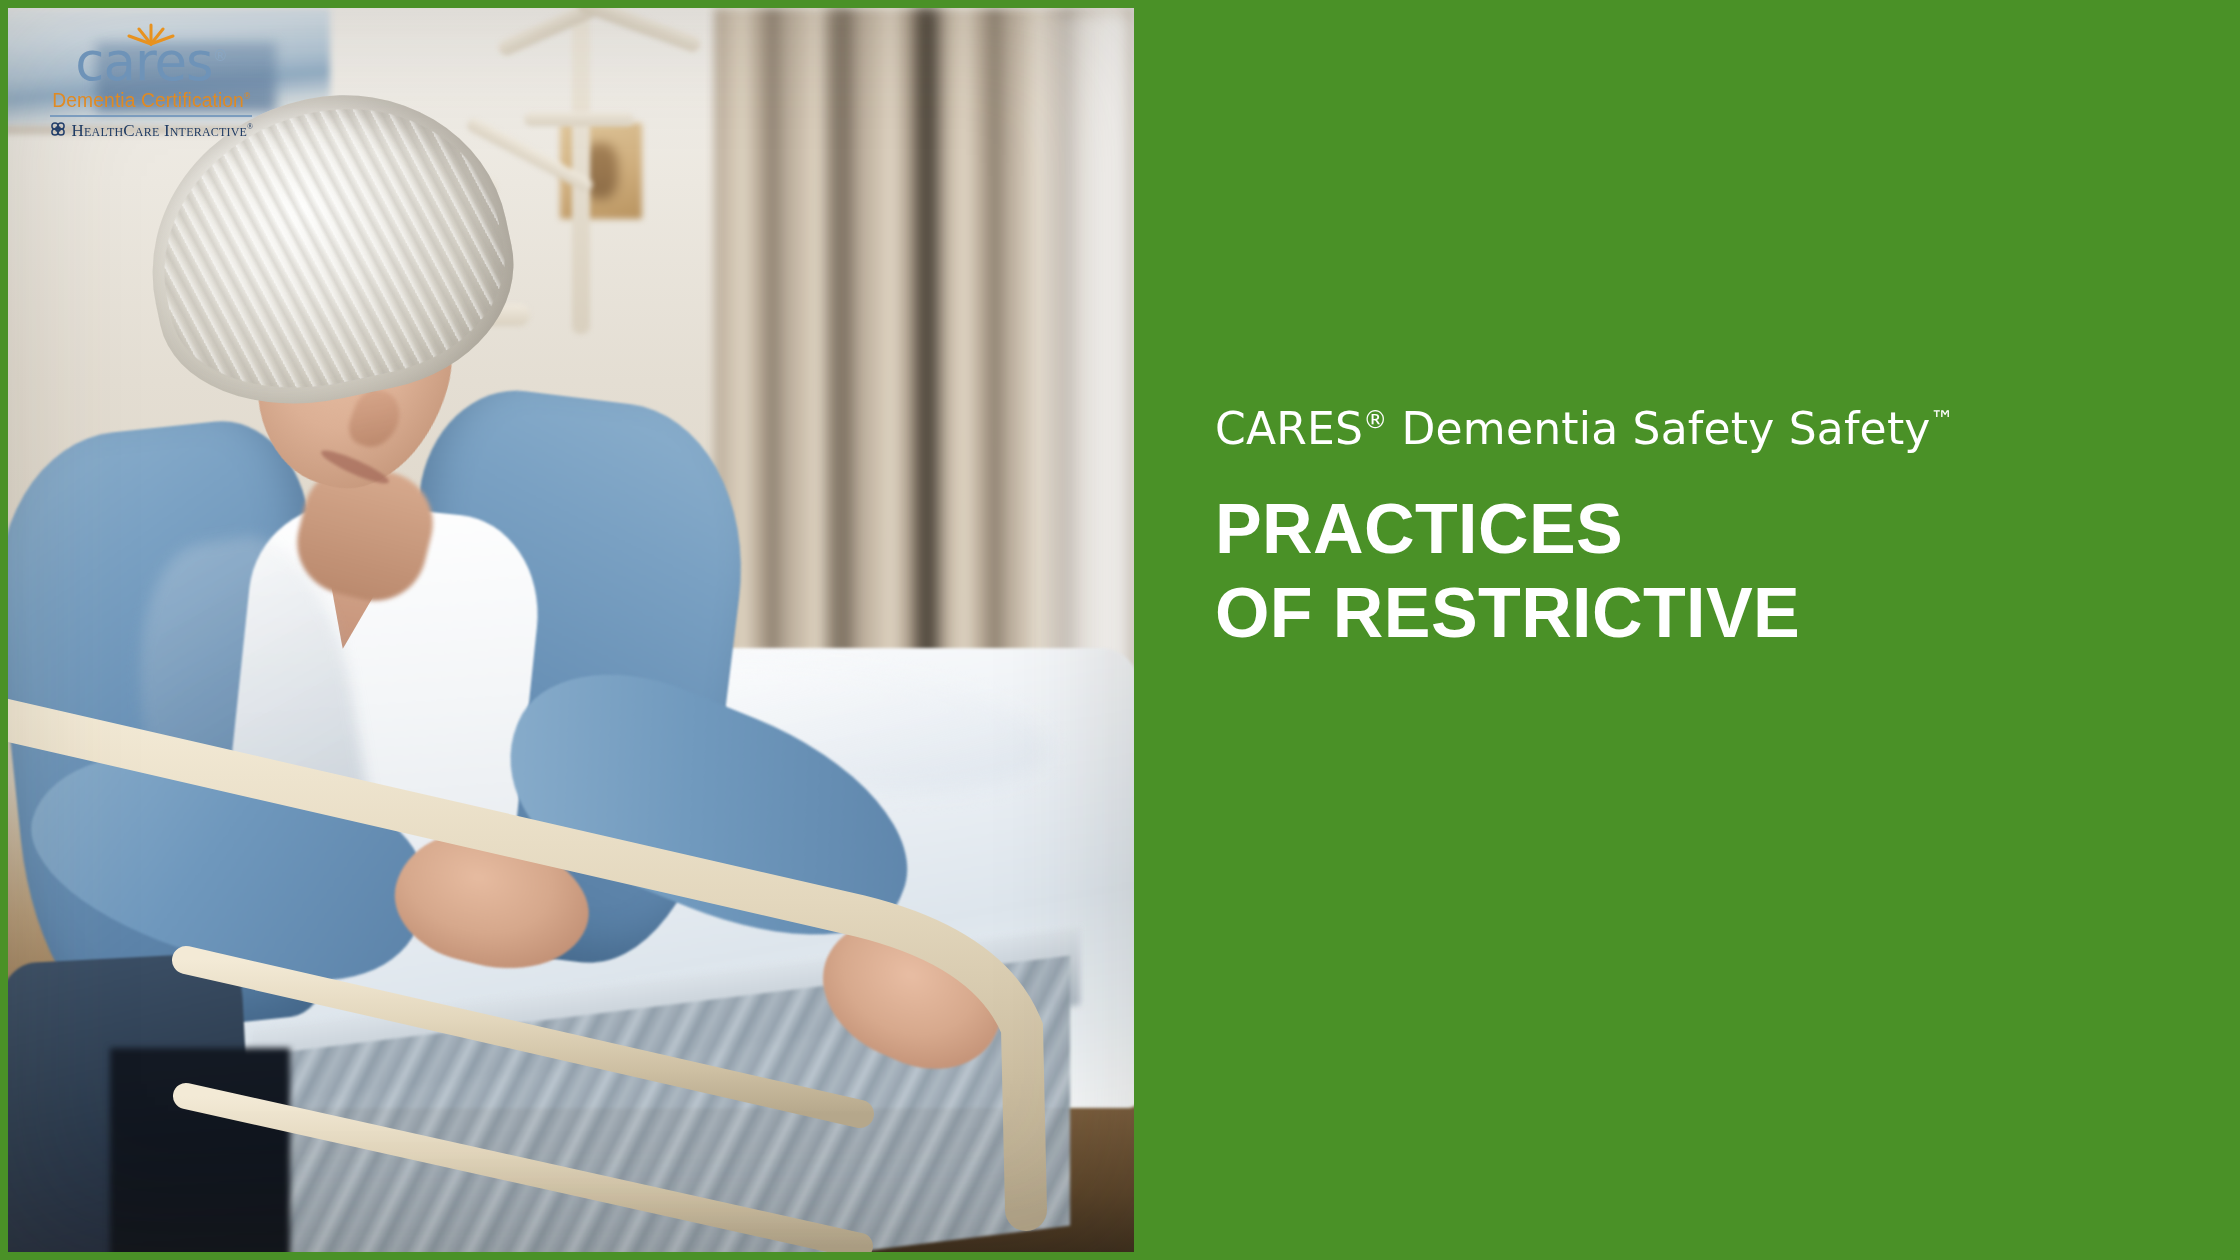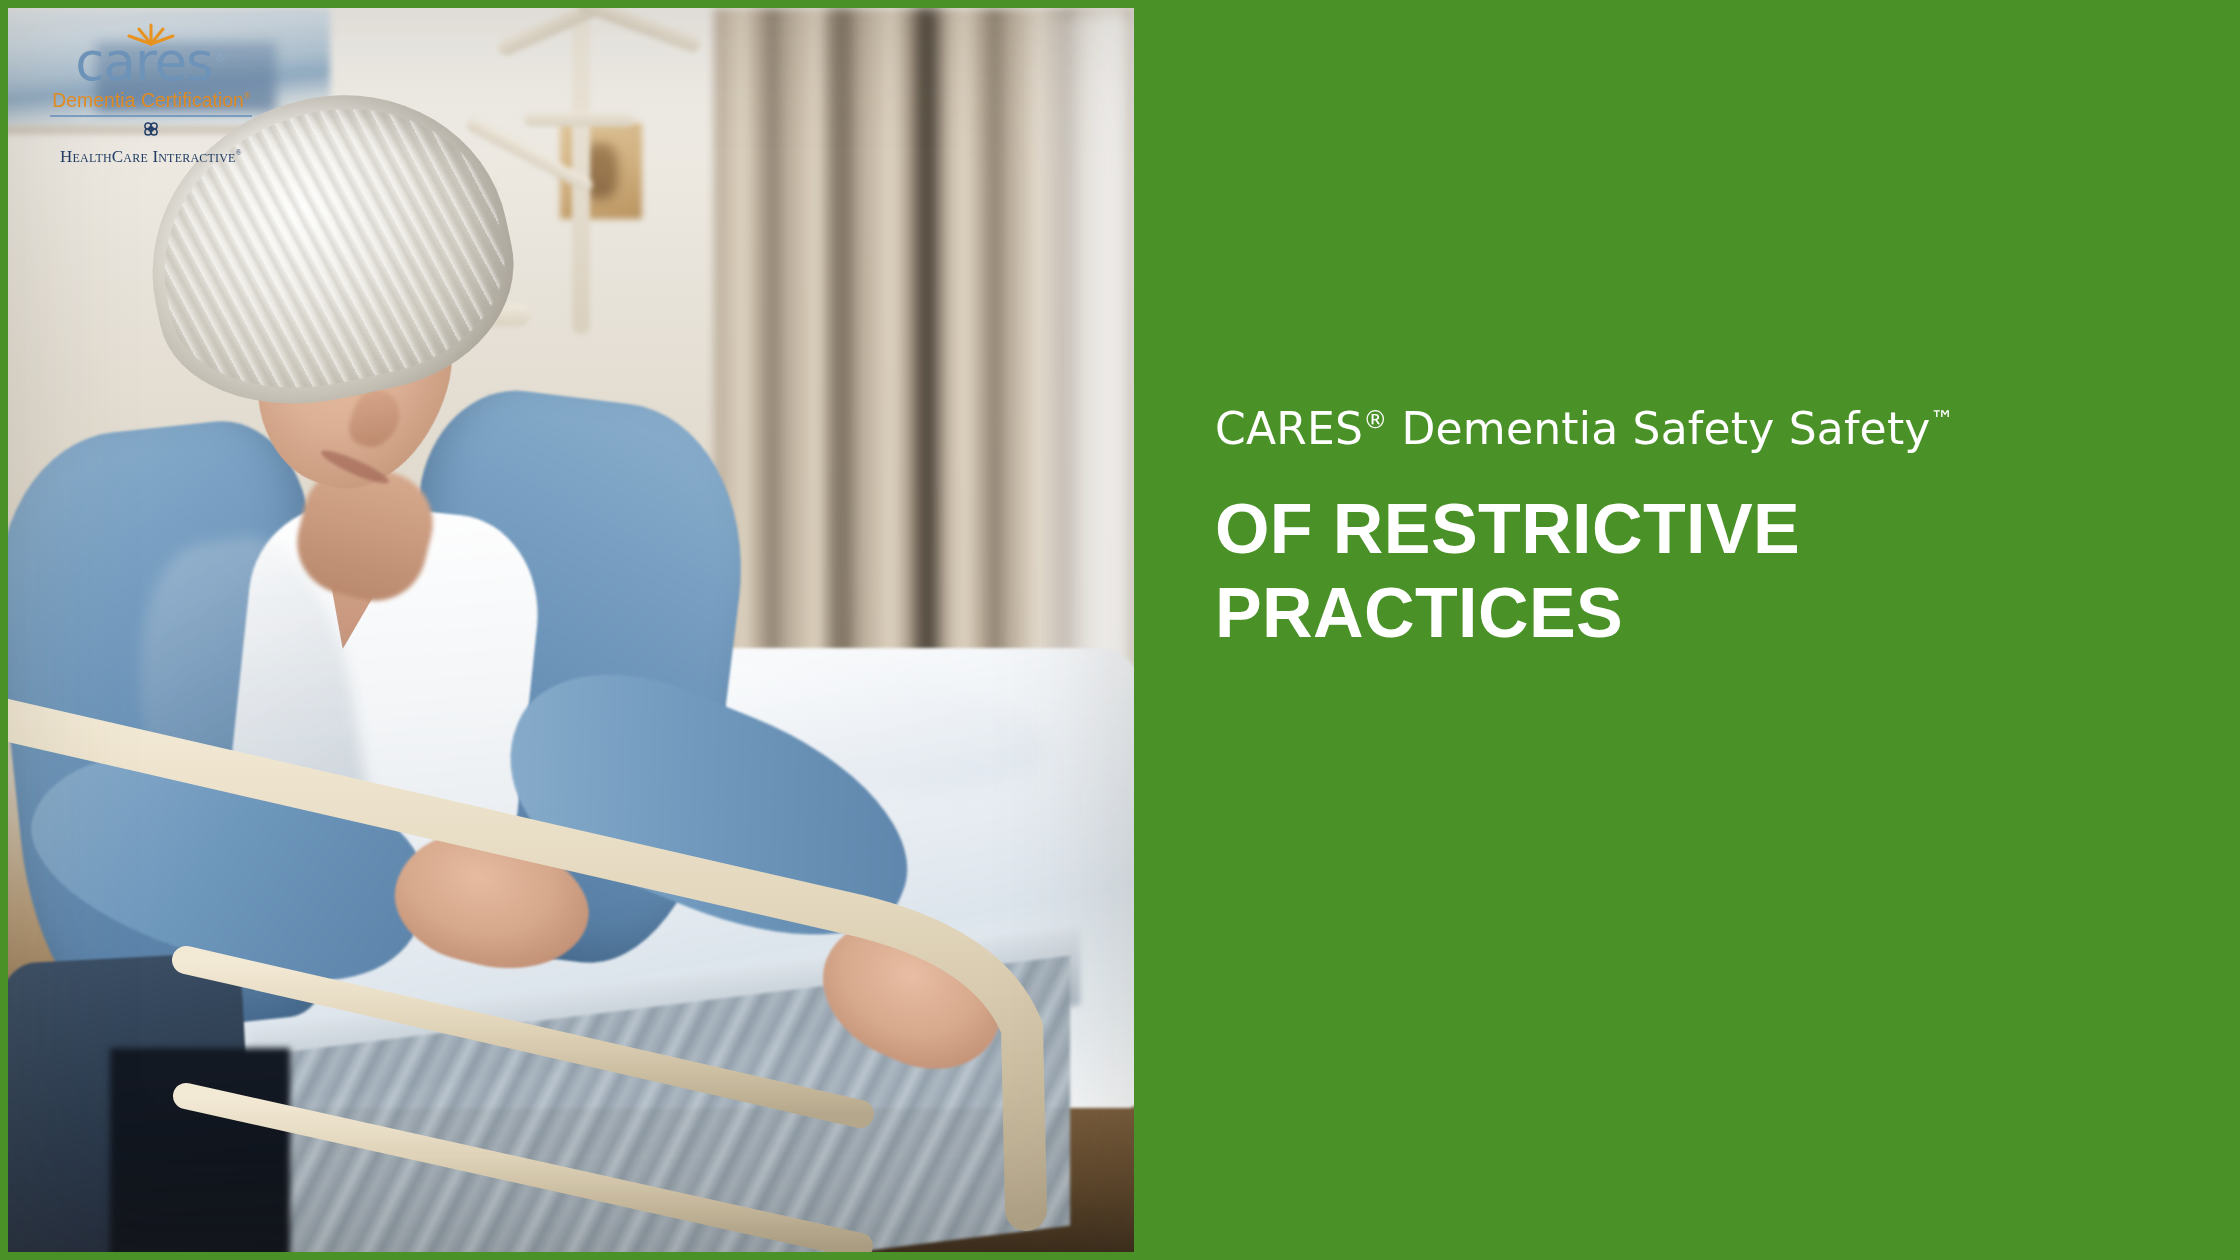--- a/index.html
+++ b/index.html
@@ -523,21 +523,20 @@
     height: 2px;
     background: #7b9cbe;
     margin: 3px 4px 3px 4px;
   }
   .logo-hci {
     display: flex;
     align-items: center;
     justify-content: center;
     gap: 5px;
     white-space: nowrap;
-    flex-direction: column;
   }
   .logo-hci-text {
     font-family: "Liberation Serif", serif;
     font-size: 17px;
     color: #1F3B63;
     letter-spacing: 0.2px;
     font-variant: small-caps;
     font-weight: 400;
   }
   .logo-hci-text .reg-s {
@@ -704,19 +703,19 @@
         </span>
         <span class="logo-hci-text"><span>HealthCare Interactive</span><span class="reg-s">®</span></span>
       </div>
     </div>
   </div>
 
   <div class="text-block">
     <div class="eyebrow"><span>CARES</span><span class="sup">®</span><span> Dementia Safety Safety</span><span class="sup">™</span></div>
 
     <div class="headline">
+      <div>PRACTICES</div>
       <div>OF RESTRICTIVE</div>
-      <div>PRACTICES</div>
     </div>
   </div>
 
   <div class="edge-frame"></div>
 </div>
 
 </body></html>

